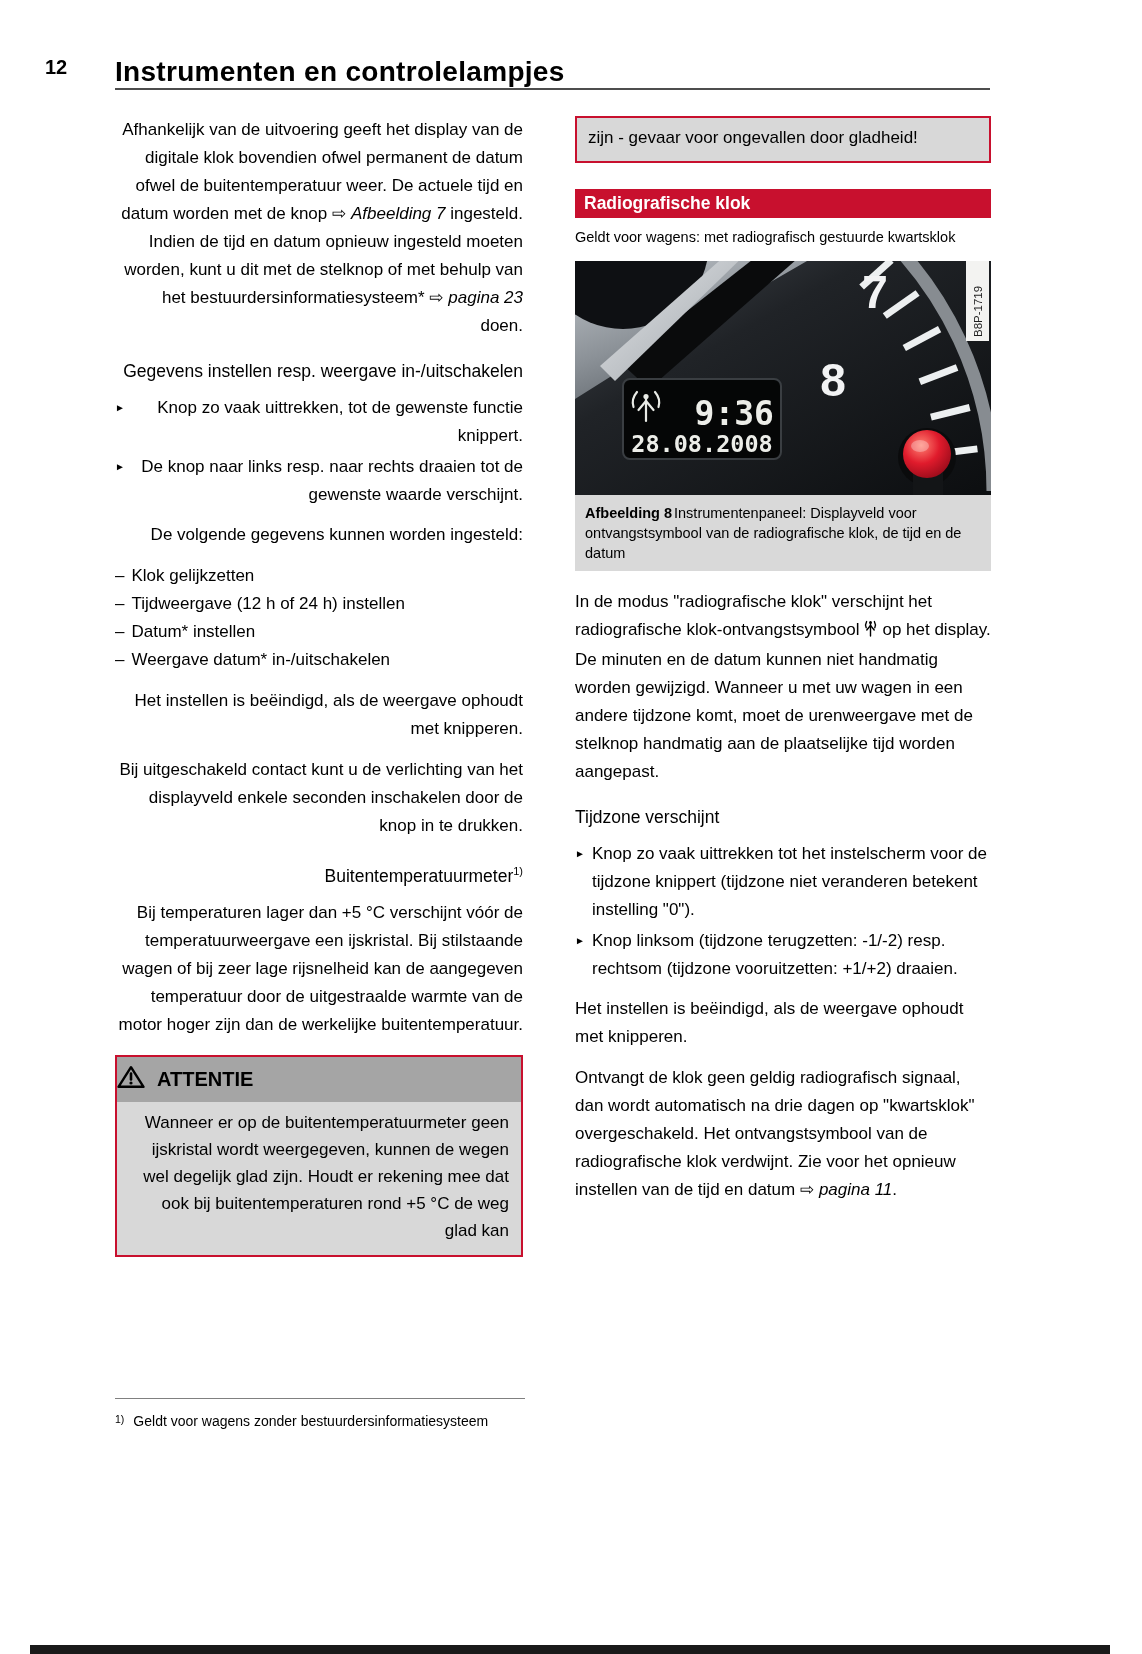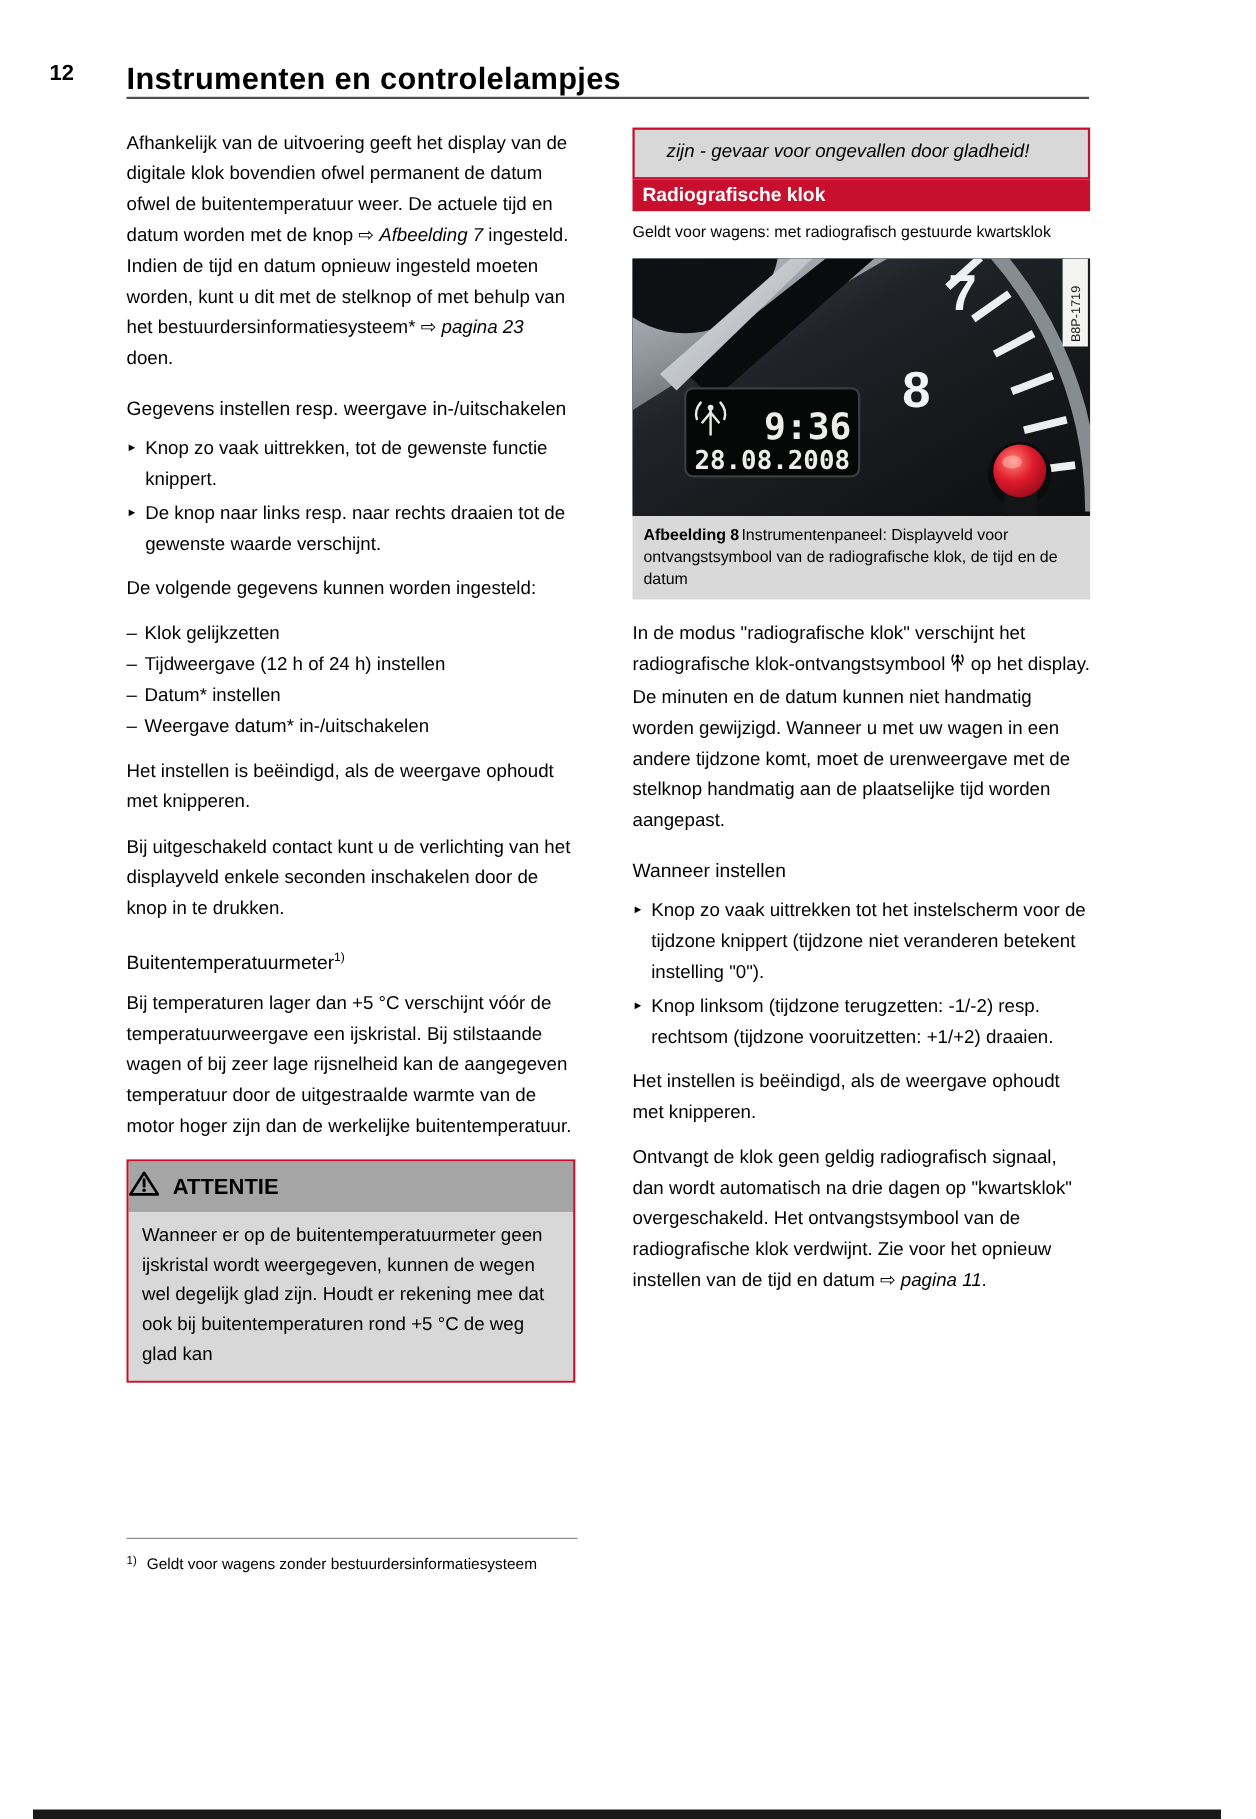--- a/index.html
+++ b/index.html
@@ -14,38 +14,38 @@
   body{
     width:1142px;height:1654px;position:relative;overflow:hidden;
     background:#fff;color:#000;
     font-family:"Liberation Sans",sans-serif;
   }
   .page-number{position:absolute;left:45px;top:56px;font-size:20px;font-weight:bold;}
   .chapter-title{position:absolute;left:115px;top:56px;font-size:28px;font-weight:bold;letter-spacing:.3px;}
   .header-rule{position:absolute;left:115px;top:88px;width:875px;height:2px;background:#4d4d4d;}
 
   .col{position:absolute;top:116px;font-size:17px;line-height:28px;}
-  .col-left{left:115px;width:408px;}
+  .col-left{left:115px;width:408px;text-align:right;}
   .col-right{left:575px;width:416px;}
 
   p.body{margin:0 0 13px;}
   .subhead{font-weight:normal;font-size:17.5px;line-height:27px;margin:18px 0 9px;}
 
   .bullet-list{margin:0 0 12px;}
   .bullet-item{position:relative;padding-left:17px;margin:0 0 3px;}
   .bullet-marker{position:absolute;left:0;top:0;font-size:10px;line-height:28px;}
 
   .dash-list{margin:0 0 13px;}
   .dash-item{display:flex;gap:7px;}
 
   .warning-box{border:2px solid var(--accent);margin-top:16px;}
   .warning-head{display:flex;align-items:center;gap:12px;background:var(--warn-head-bg);padding:8px 0;font-weight:bold;font-size:20px;line-height:24px;}
   .warning-body{background:var(--warn-body-bg);padding:7px 12px 11px;line-height:27px;}
 
-  .warning-cont{border:2px solid var(--accent);background:var(--warn-body-bg);padding:6px 29px 10px;line-height:27px;font-style:italic;}
+  .warning-cont{border:2px solid var(--accent);background:var(--warn-body-bg);padding:6px 11px 10px;line-height:27px;margin-bottom:26px;}
 
   .section-bar{background:var(--accent);color:#fff;font-weight:bold;font-size:17.5px;line-height:20px;padding:4px 9px 5px;}
   .applicability{font-size:14.5px;line-height:21px;margin:9px 0 13px;}
 
   .figure{position:relative;width:416px;height:234px;overflow:hidden;background:#131518;}
   .fig-caption{background:var(--caption-bg);font-size:14.5px;line-height:20px;padding:8px 10px;margin-bottom:17px;}
   .cap-label{font-weight:bold;margin-right:2px;}
 
   .inline-icon{display:inline-block;margin:0 5px;vertical-align:-2px;}
   sup.fn{font-size:11px;vertical-align:super;}
@@ -211,21 +211,21 @@
             <line x1="6.5" y1="4" x2="6.5" y2="16"></line>
             <line x1="6.5" y1="5.5" x2="2.8" y2="10"></line>
             <line x1="6.5" y1="5.5" x2="10.2" y2="10"></line>
             <path d="M2.6,1.6 Q0.8,4.6 2.2,7.8"></path>
             <path d="M10.4,1.6 Q12.2,4.6 10.8,7.8"></path>
           </g>
           <circle cx="6.5" cy="2.6" r="1.5" fill="#000"></circle>
         </svg></span><span>op het display. De minuten en de datum kunnen niet handmatig worden gewijzigd. Wanneer u met uw wagen in een andere tijdzone komt, moet de urenweergave met de stelknop handmatig aan de plaatselijke tijd worden aangepast.</span>
   </p>
 
-  <div class="subhead">Wanneer instellen</div>
+  <div class="subhead">Tijdzone verschijnt</div>
 
   <div class="bullet-list">
     <div class="bullet-item">
       <span class="bullet-marker">►</span>
       <span>Knop zo vaak uittrekken tot het instelscherm voor de tijdzone knippert (tijdzone niet veranderen betekent instelling "0").</span>
     </div>
     <div class="bullet-item">
       <span class="bullet-marker">►</span>
       <span>Knop linksom (tijdzone terugzetten: -1/-2) resp. rechtsom (tijdzone vooruitzetten: +1/+2) draaien.</span>
     </div>

